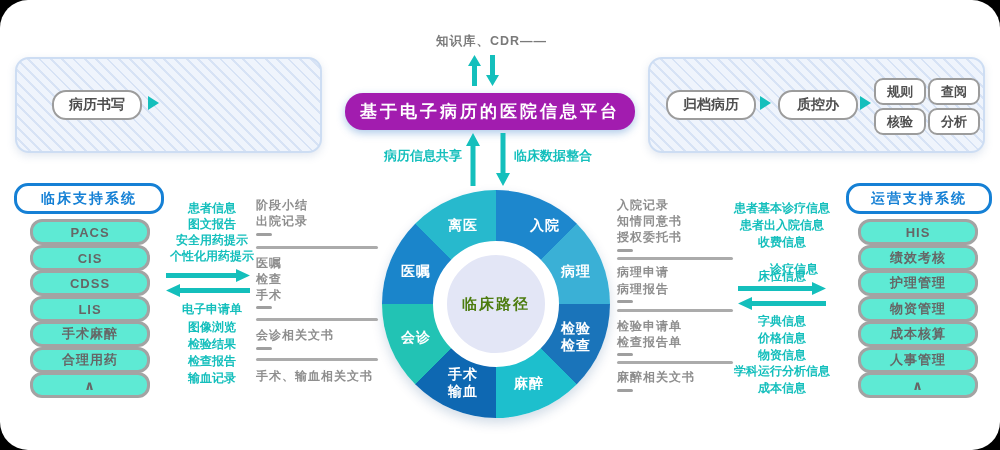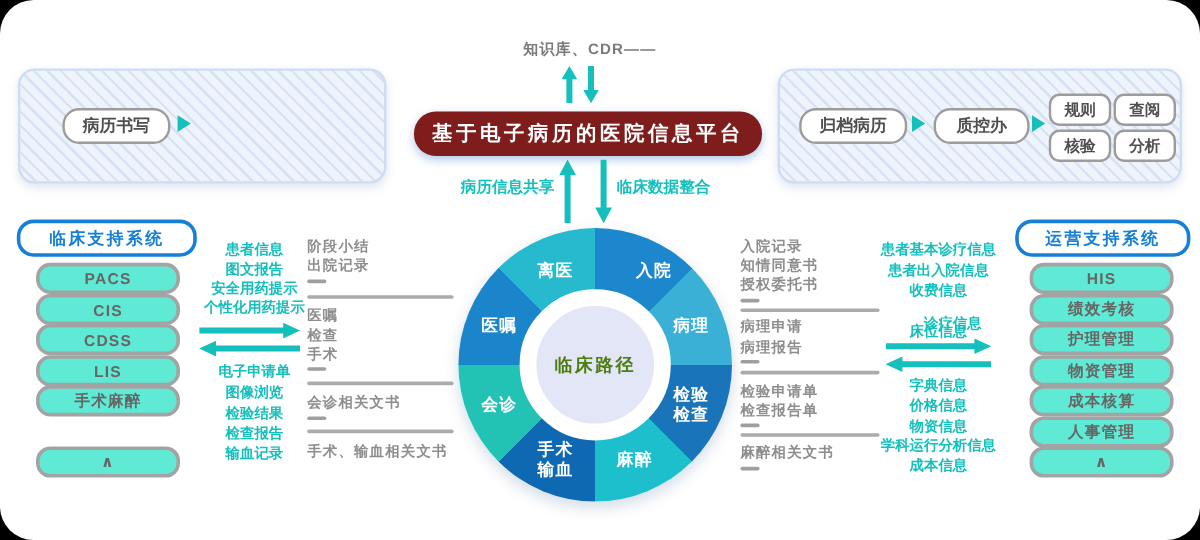--- a/index.html
+++ b/index.html
@@ -4,21 +4,21 @@
 <style>
   html,body{margin:0;padding:0;background:#000;}
   .canvas{
     position:relative;width:1000px;height:450px;background:#ffffff;
     border-radius:28px;overflow:hidden;
     font-family:"Liberation Sans","DejaVu Sans",sans-serif;
   }
   .abs{position:absolute;}
   .gray-note{font-size:12.5px;font-weight:bold;color:#7a7a7a;letter-spacing:1px;white-space:nowrap;}
   .title-box{
-    background:#7f1d1d;border-radius:18px;color:#fff;font-weight:bold;font-size:17px;
+    background:#a21caf;border-radius:18px;color:#fff;font-weight:bold;font-size:17px;
     letter-spacing:3px;display:flex;align-items:center;justify-content:center;white-space:nowrap;
     box-shadow:0 3px 8px rgba(20,100,190,.35);
   }
   .teal-bold{font-size:13px;font-weight:bold;color:#14bfbc;white-space:nowrap;}
   .hatch-box{
     background-color:#eff4fc;
     background-image:repeating-linear-gradient(45deg, rgba(130,165,220,.22) 0, rgba(130,165,220,.22) 2px, transparent 2px, transparent 8px);
     border:2px solid #cdddf3;border-radius:14px;
     box-shadow:0 3px 8px rgba(90,120,170,.18);
   }
@@ -93,20 +93,21 @@
   <div class="abs pill small" style="left:928px;top:78px;width:48px;height:23px;">查阅</div>
   <div class="abs pill small" style="left:874px;top:108px;width:48px;height:23px;">核验</div>
   <div class="abs pill small" style="left:928px;top:108px;width:48px;height:23px;">分析</div>
 
   <div class="abs panel-header" style="left:14px;top:183px;width:144px;height:25px;">临床支持系统</div>
   <div class="abs panel-item" style="left:30px;top:219px;width:114px;height:20px;">PACS</div>
   <div class="abs panel-item" style="left:30px;top:245px;width:114px;height:20px;">CIS</div>
   <div class="abs panel-item" style="left:30px;top:270px;width:114px;height:20px;">CDSS</div>
   <div class="abs panel-item" style="left:30px;top:296px;width:114px;height:20px;">LIS</div>
   <div class="abs panel-item" style="left:30px;top:321px;width:114px;height:20px;">手术麻醉</div>
+  <div class="abs panel-item" style="left:30px;top:347px;width:114px;height:20px;">合理用药</div>
   <div class="abs panel-item" style="left:30px;top:372px;width:114px;height:20px;">∧</div>
 
   <div class="abs panel-header" style="left:846px;top:183px;width:140px;height:25px;">运营支持系统</div>
   <div class="abs panel-item" style="left:858px;top:219px;width:114px;height:20px;">HIS</div>
   <div class="abs panel-item" style="left:858px;top:245px;width:114px;height:20px;">绩效考核</div>
   <div class="abs panel-item" style="left:858px;top:270px;width:114px;height:20px;">护理管理</div>
   <div class="abs panel-item" style="left:858px;top:296px;width:114px;height:20px;">物资管理</div>
   <div class="abs panel-item" style="left:858px;top:321px;width:114px;height:20px;">成本核算</div>
   <div class="abs panel-item" style="left:858px;top:347px;width:114px;height:20px;">人事管理</div>
   <div class="abs panel-item" style="left:858px;top:372px;width:114px;height:20px;">∧</div>

